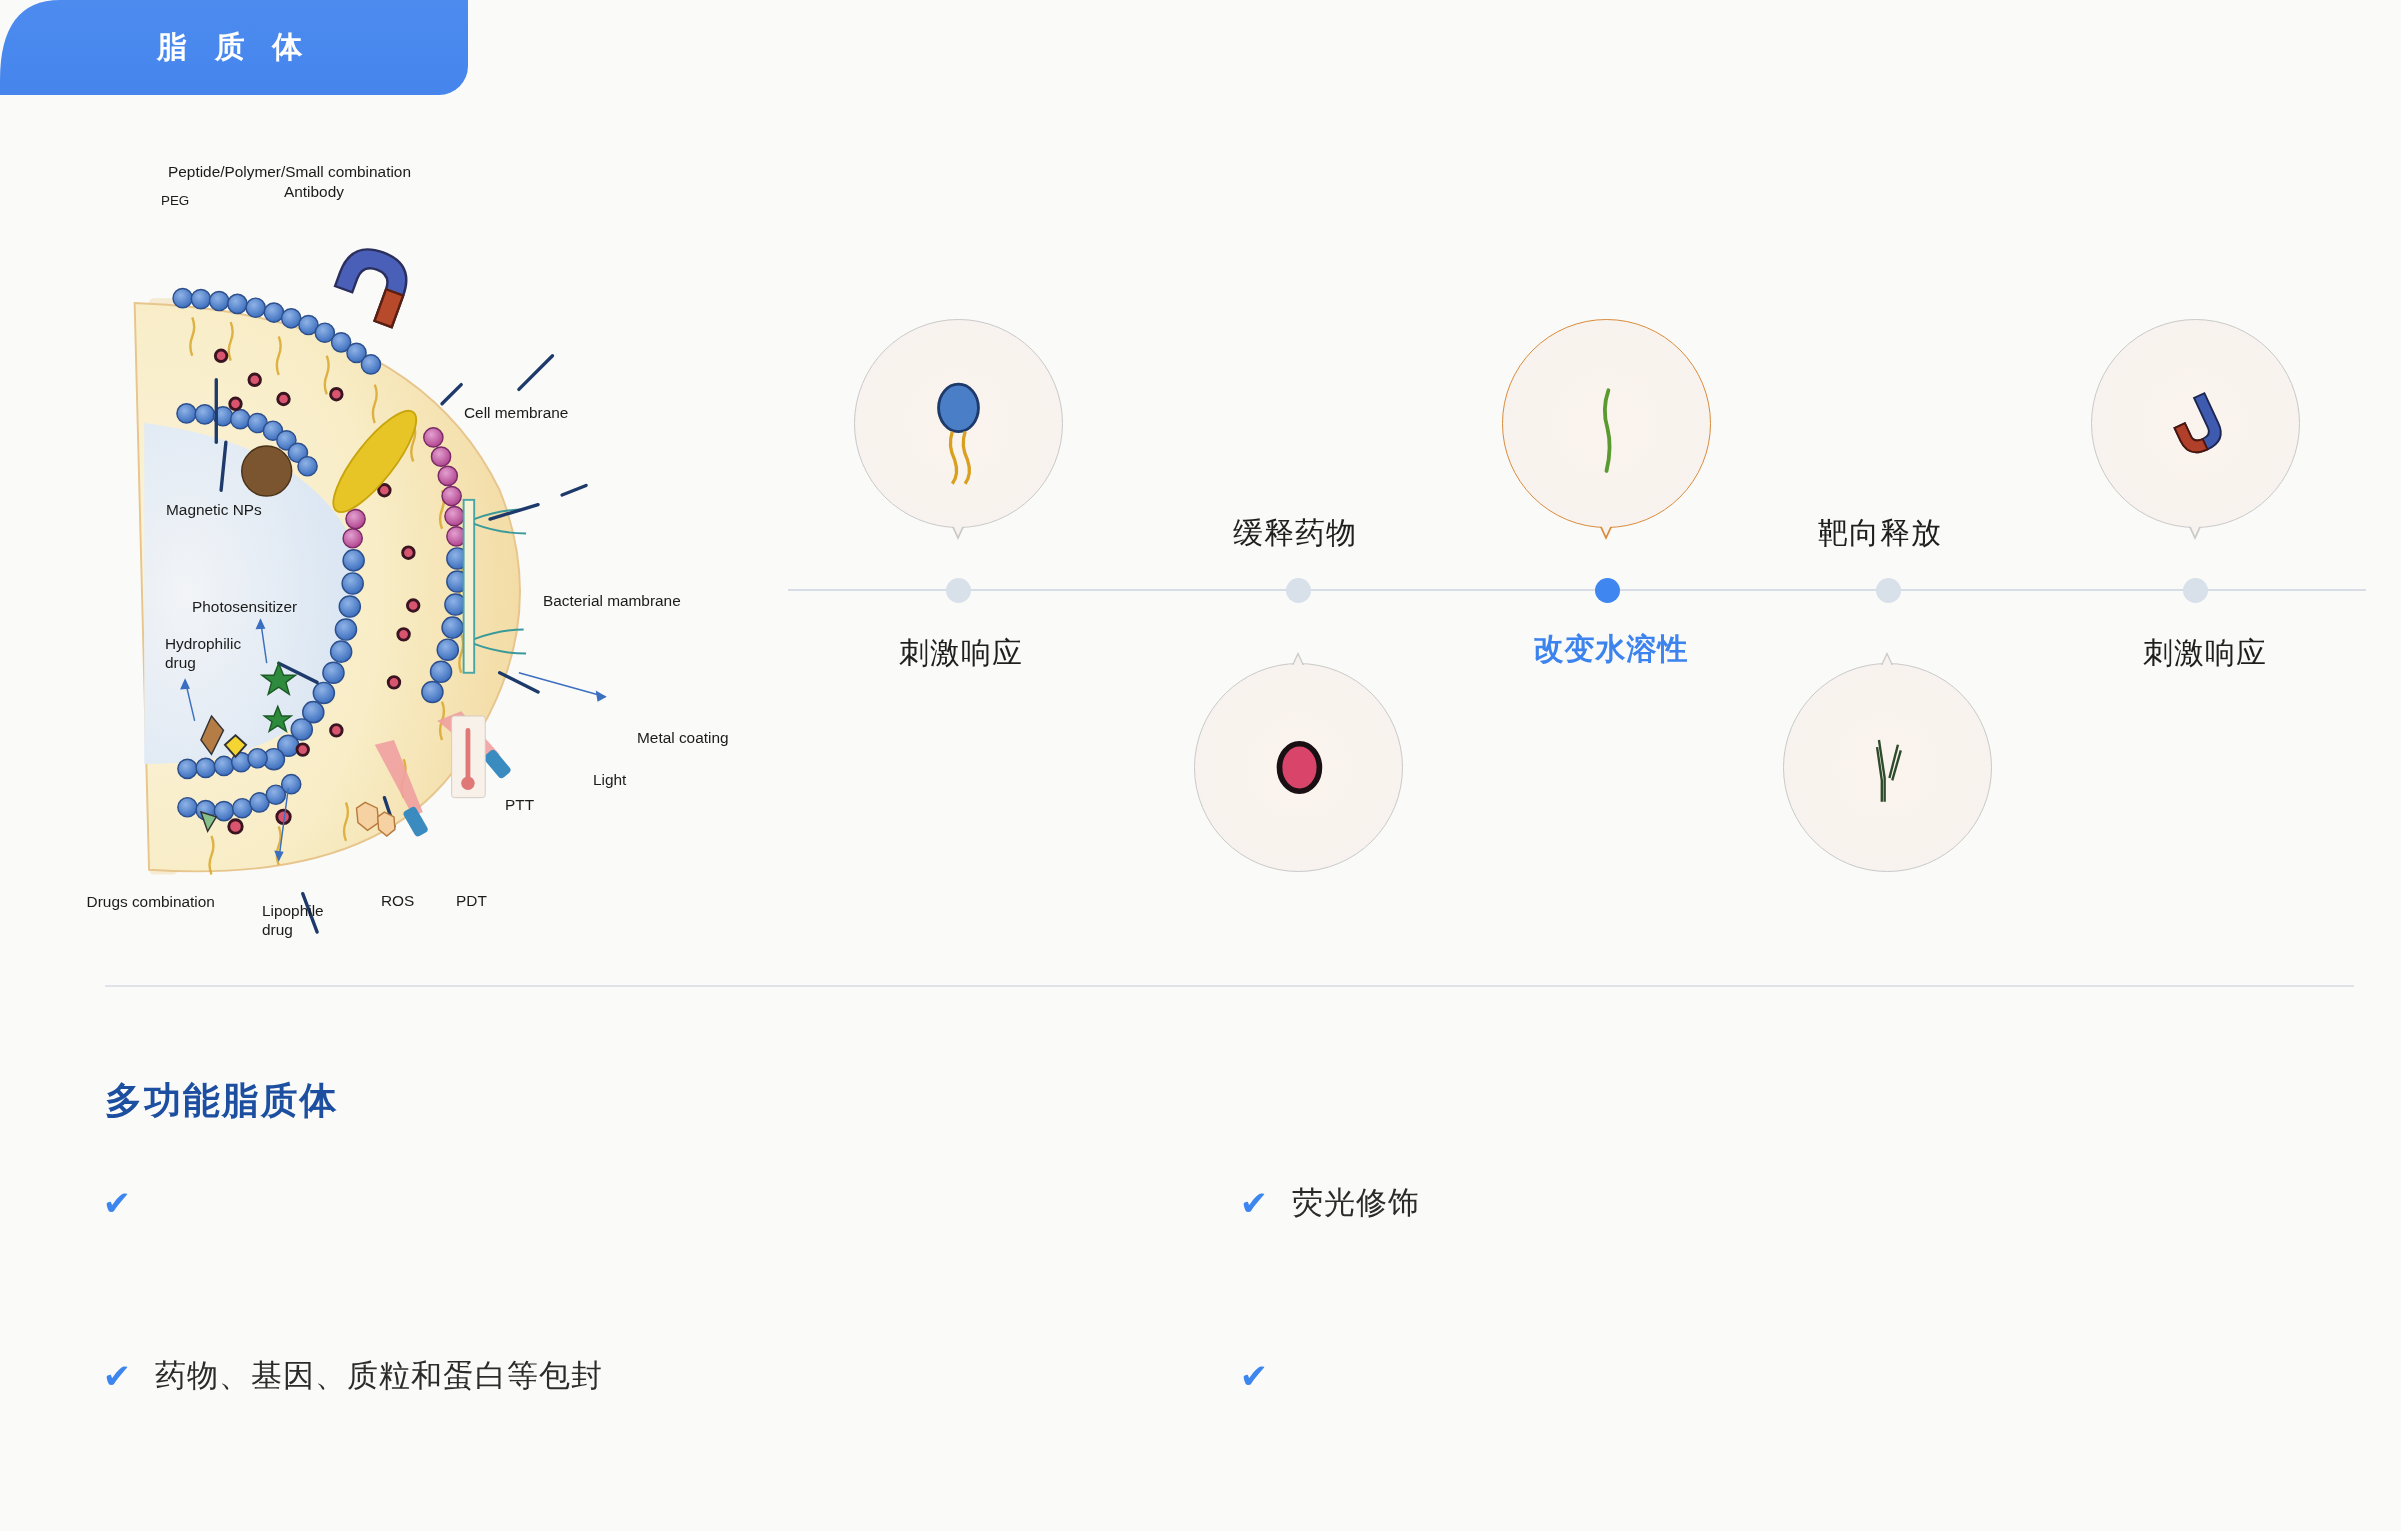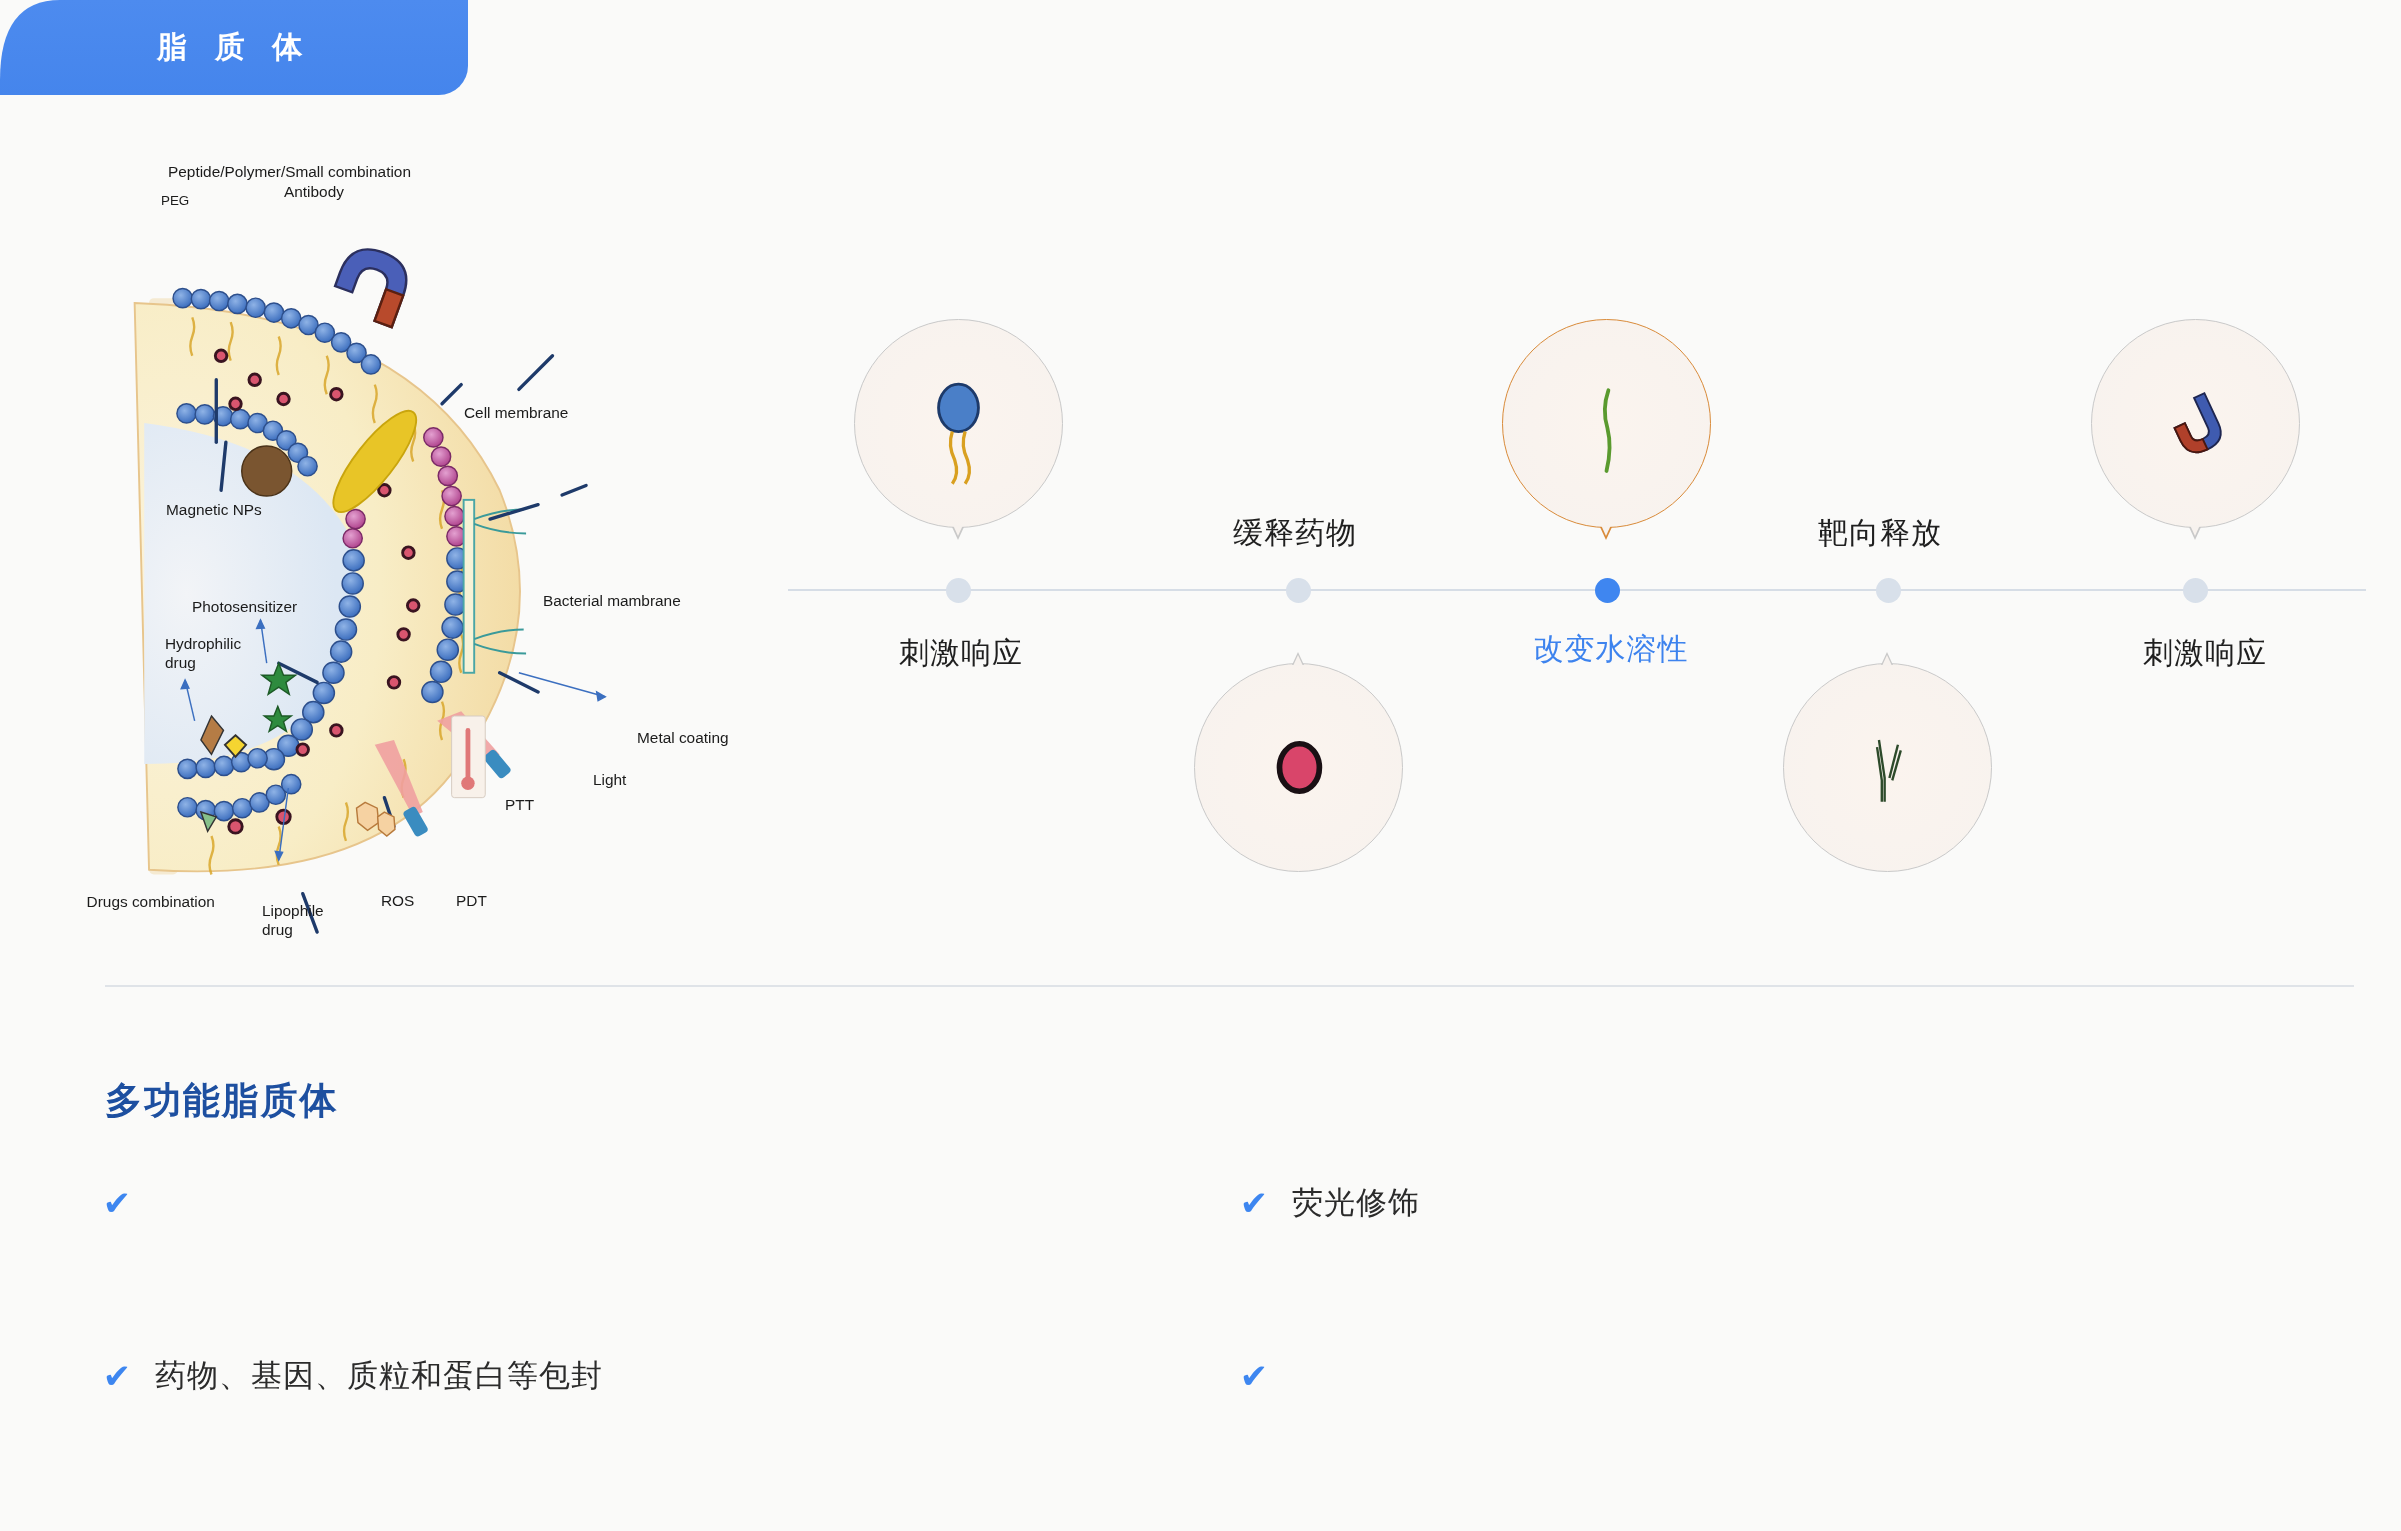--- a/index.html
+++ b/index.html
@@ -73,21 +73,21 @@
     content: ""; position: absolute; left: -5.3px; top: 3.4px;
     border-left: 5.3px solid transparent; border-right: 5.3px solid transparent;
     border-bottom: 11.5px solid #f7f2ee;
   }
   .bubble svg { position: absolute; left: 0; top: 0; width: 100%; height: 100%; }
 
   .tlabel {
     position: absolute; transform: translate(-50%, -50%);
     font-size: 30px; color: #1f1f1f; white-space: nowrap; letter-spacing: 1px;
   }
-  .tlabel.active { color: #3d83ee; font-weight: normal; }
+  .tlabel.active { color: #3d83ee; font-weight: bold; }
 
   .divider { left: 105px; top: 985px; width: 2249px; height: 1.9px; background: #dfe3e8; }
 
   .section-title {
     left: 105px; top: 1076px; font-size: 37px; font-weight: bold; color: #1d4fa0;
     letter-spacing: 1.9px;
   }
 
   .feature {
     position: absolute; display: flex; align-items: center; height: 53px;

